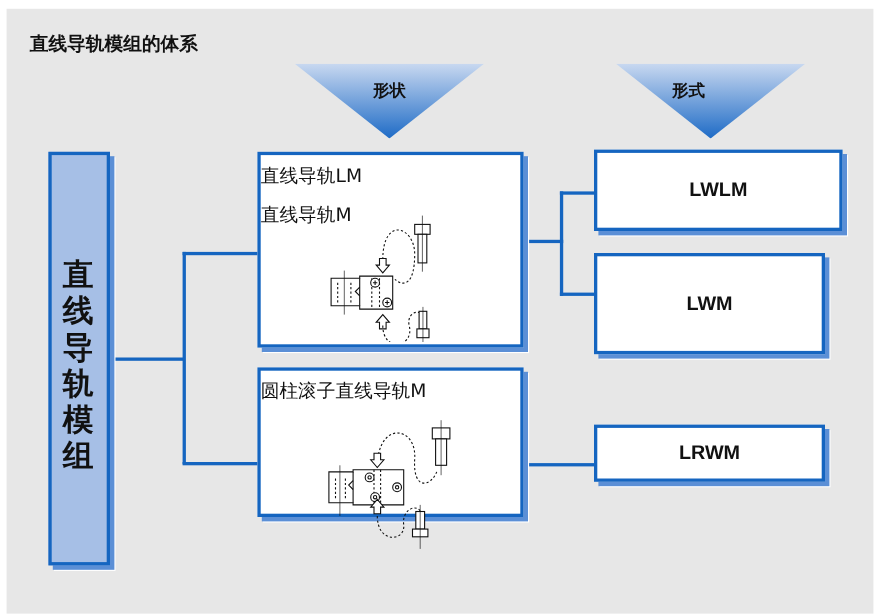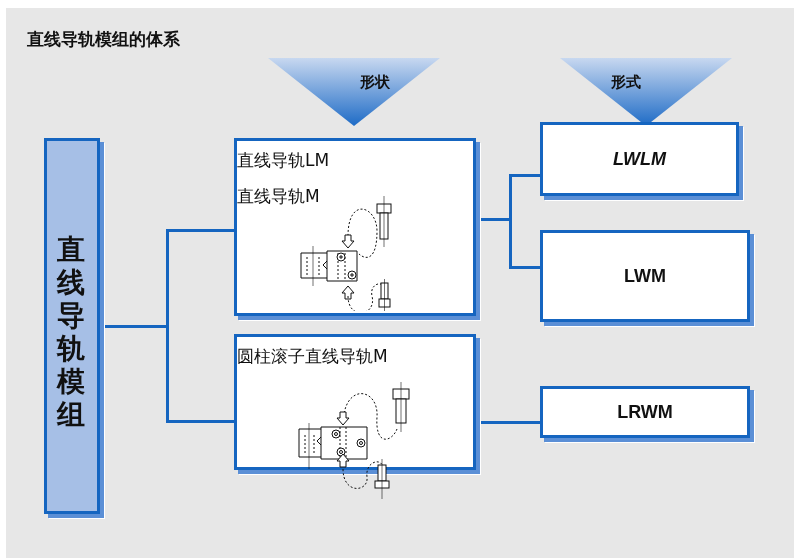--- a/index.html
+++ b/index.html
@@ -25,21 +25,21 @@
 
 <svg class="tri" style="left:268px;top:58px;" width="172" height="68" viewBox="0 0 172 68">
   <defs>
     <linearGradient id="g1" x1="0" y1="0" x2="0" y2="1">
       <stop offset="0" stop-color="#c8d8f0"></stop>
       <stop offset="1" stop-color="#1e6bc6"></stop>
     </linearGradient>
   </defs>
   <polygon points="0,0 172,0 86,68" fill="url(#g1)"></polygon>
 </svg>
-<div class="tri-label" style="left:318px;top:73px;width:72px;text-align:right;">形状</div>
+<div class="tri-label" style="left:318px;top:73px;width:72px;">形状</div>
 
 <svg class="tri" style="left:560px;top:58px;" width="172" height="68" viewBox="0 0 172 68">
   <defs>
     <linearGradient id="g2" x1="0" y1="0" x2="0" y2="1">
       <stop offset="0" stop-color="#c8d8f0"></stop>
       <stop offset="1" stop-color="#1e6bc6"></stop>
     </linearGradient>
   </defs>
   <polygon points="0,0 172,0 86,68" fill="url(#g2)"></polygon>
 </svg>
@@ -121,21 +121,21 @@
     <circle cx="64" cy="66" r="1.5"></circle>
     <path d="M43,90 h6 v-6 h3 l-6,-7 l-6,7 h3 z" fill="#fff"></path>
     <path d="M46,92 C46,118 72,115 70,100 C68,85 84,80 86,90" stroke-dasharray="2,2"></path>
 
     <rect x="81" y="88" width="8" height="16" fill="#fff"></rect>
     <rect x="78" y="104" width="14" height="7" fill="#fff"></rect>
     <line x1="85" y1="82" x2="85" y2="122" stroke-width="0.6"></line>
   </svg>
 </div>
 
-<div class="box" style="left:540px;top:122px;width:199px;height:74px;font-style:italic;">
+<div class="box" style="left:540px;top:136px;width:226px;height:74px;">
   <div class="form-text">LWLM</div>
 </div>
 <div class="box" style="left:540px;top:230px;width:210px;height:92px;">
   <div class="form-text">LWM</div>
 </div>
 <div class="box" style="left:540px;top:386px;width:210px;height:52px;">
   <div class="form-text">LRWM</div>
 </div>
 
 </body></html>

